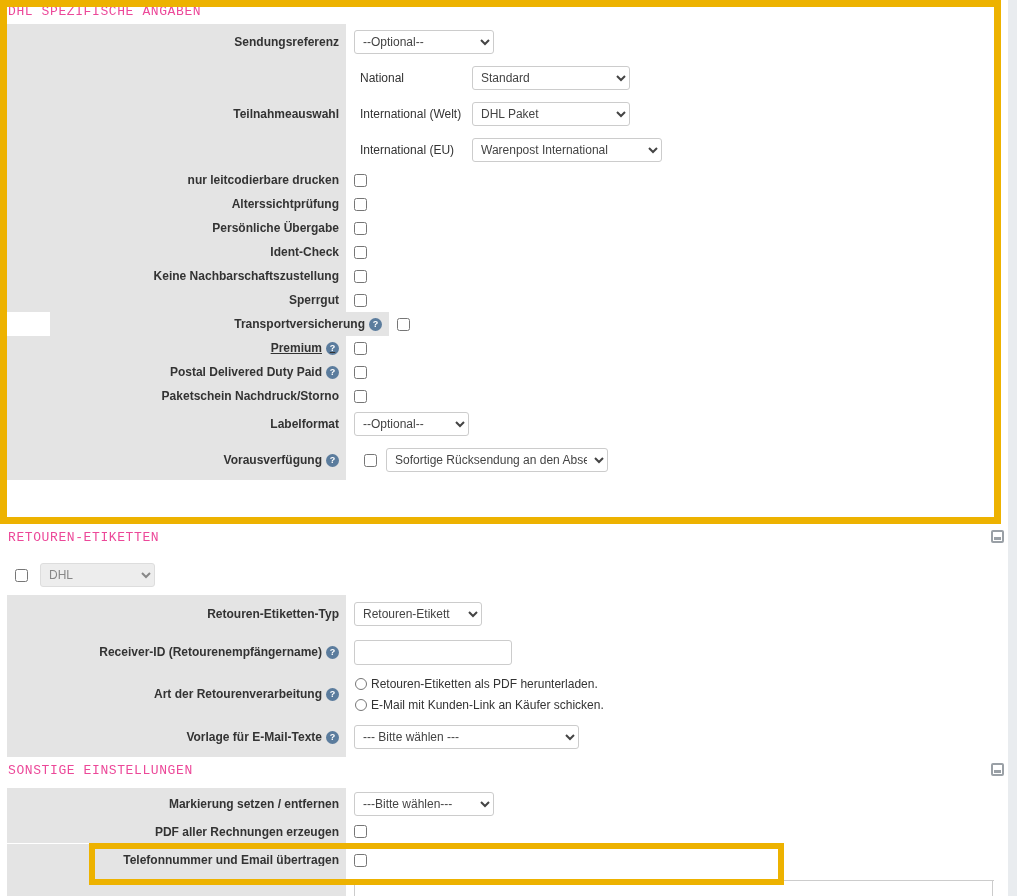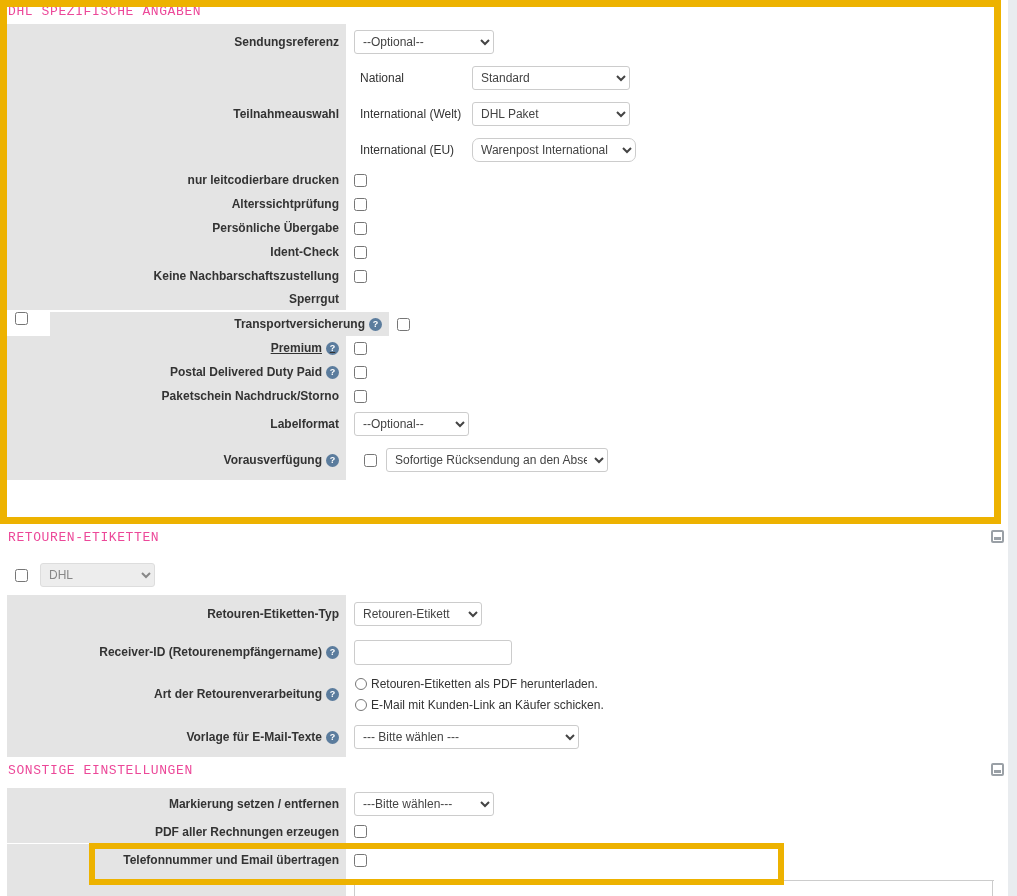--- a/index.html
+++ b/index.html
@@ -213,21 +213,21 @@
             </select>
           </div>
           <div class="subrow">
             <div class="subname">International (Welt)</div>
             <select class="sel" style="width:158px;">
               <option>DHL Paket</option>
             </select>
           </div>
           <div class="subrow">
             <div class="subname">International (EU)</div>
-            <select class="sel" style="width:164px;border-radius:7px;">
+            <select class="sel" style="width:190px;">
               <option>Warenpost International</option>
             </select>
           </div>
         </div>
       </div>
     </div>
 
     <div class="row" style="height:24px;">
       <div class="lbl" style="height:24px;">
         <span>nur leitcodierbare drucken</span>
@@ -266,21 +266,21 @@
 
     <div class="row" style="height:24px;">
       <div class="lbl" style="height:24px;">
         <span>Keine Nachbarschaftszustellung</span>
       </div>
       <div class="fld" style="height:24px;">
         <input type="checkbox" class="cb" style="">
       </div>
     </div>
 
-    <div class="row" style="height:24px;flex-direction:column;">
+    <div class="row" style="height:24px;">
       <div class="lbl" style="height:24px;">
         <span>Sperrgut</span>
       </div>
       <div class="fld" style="height:24px;">
         <input type="checkbox" class="cb" style="">
       </div>
     </div>
 
     <div class="row" style="height:24px;padding-left:43px;">
       <div class="lbl" style="height:24px;">

